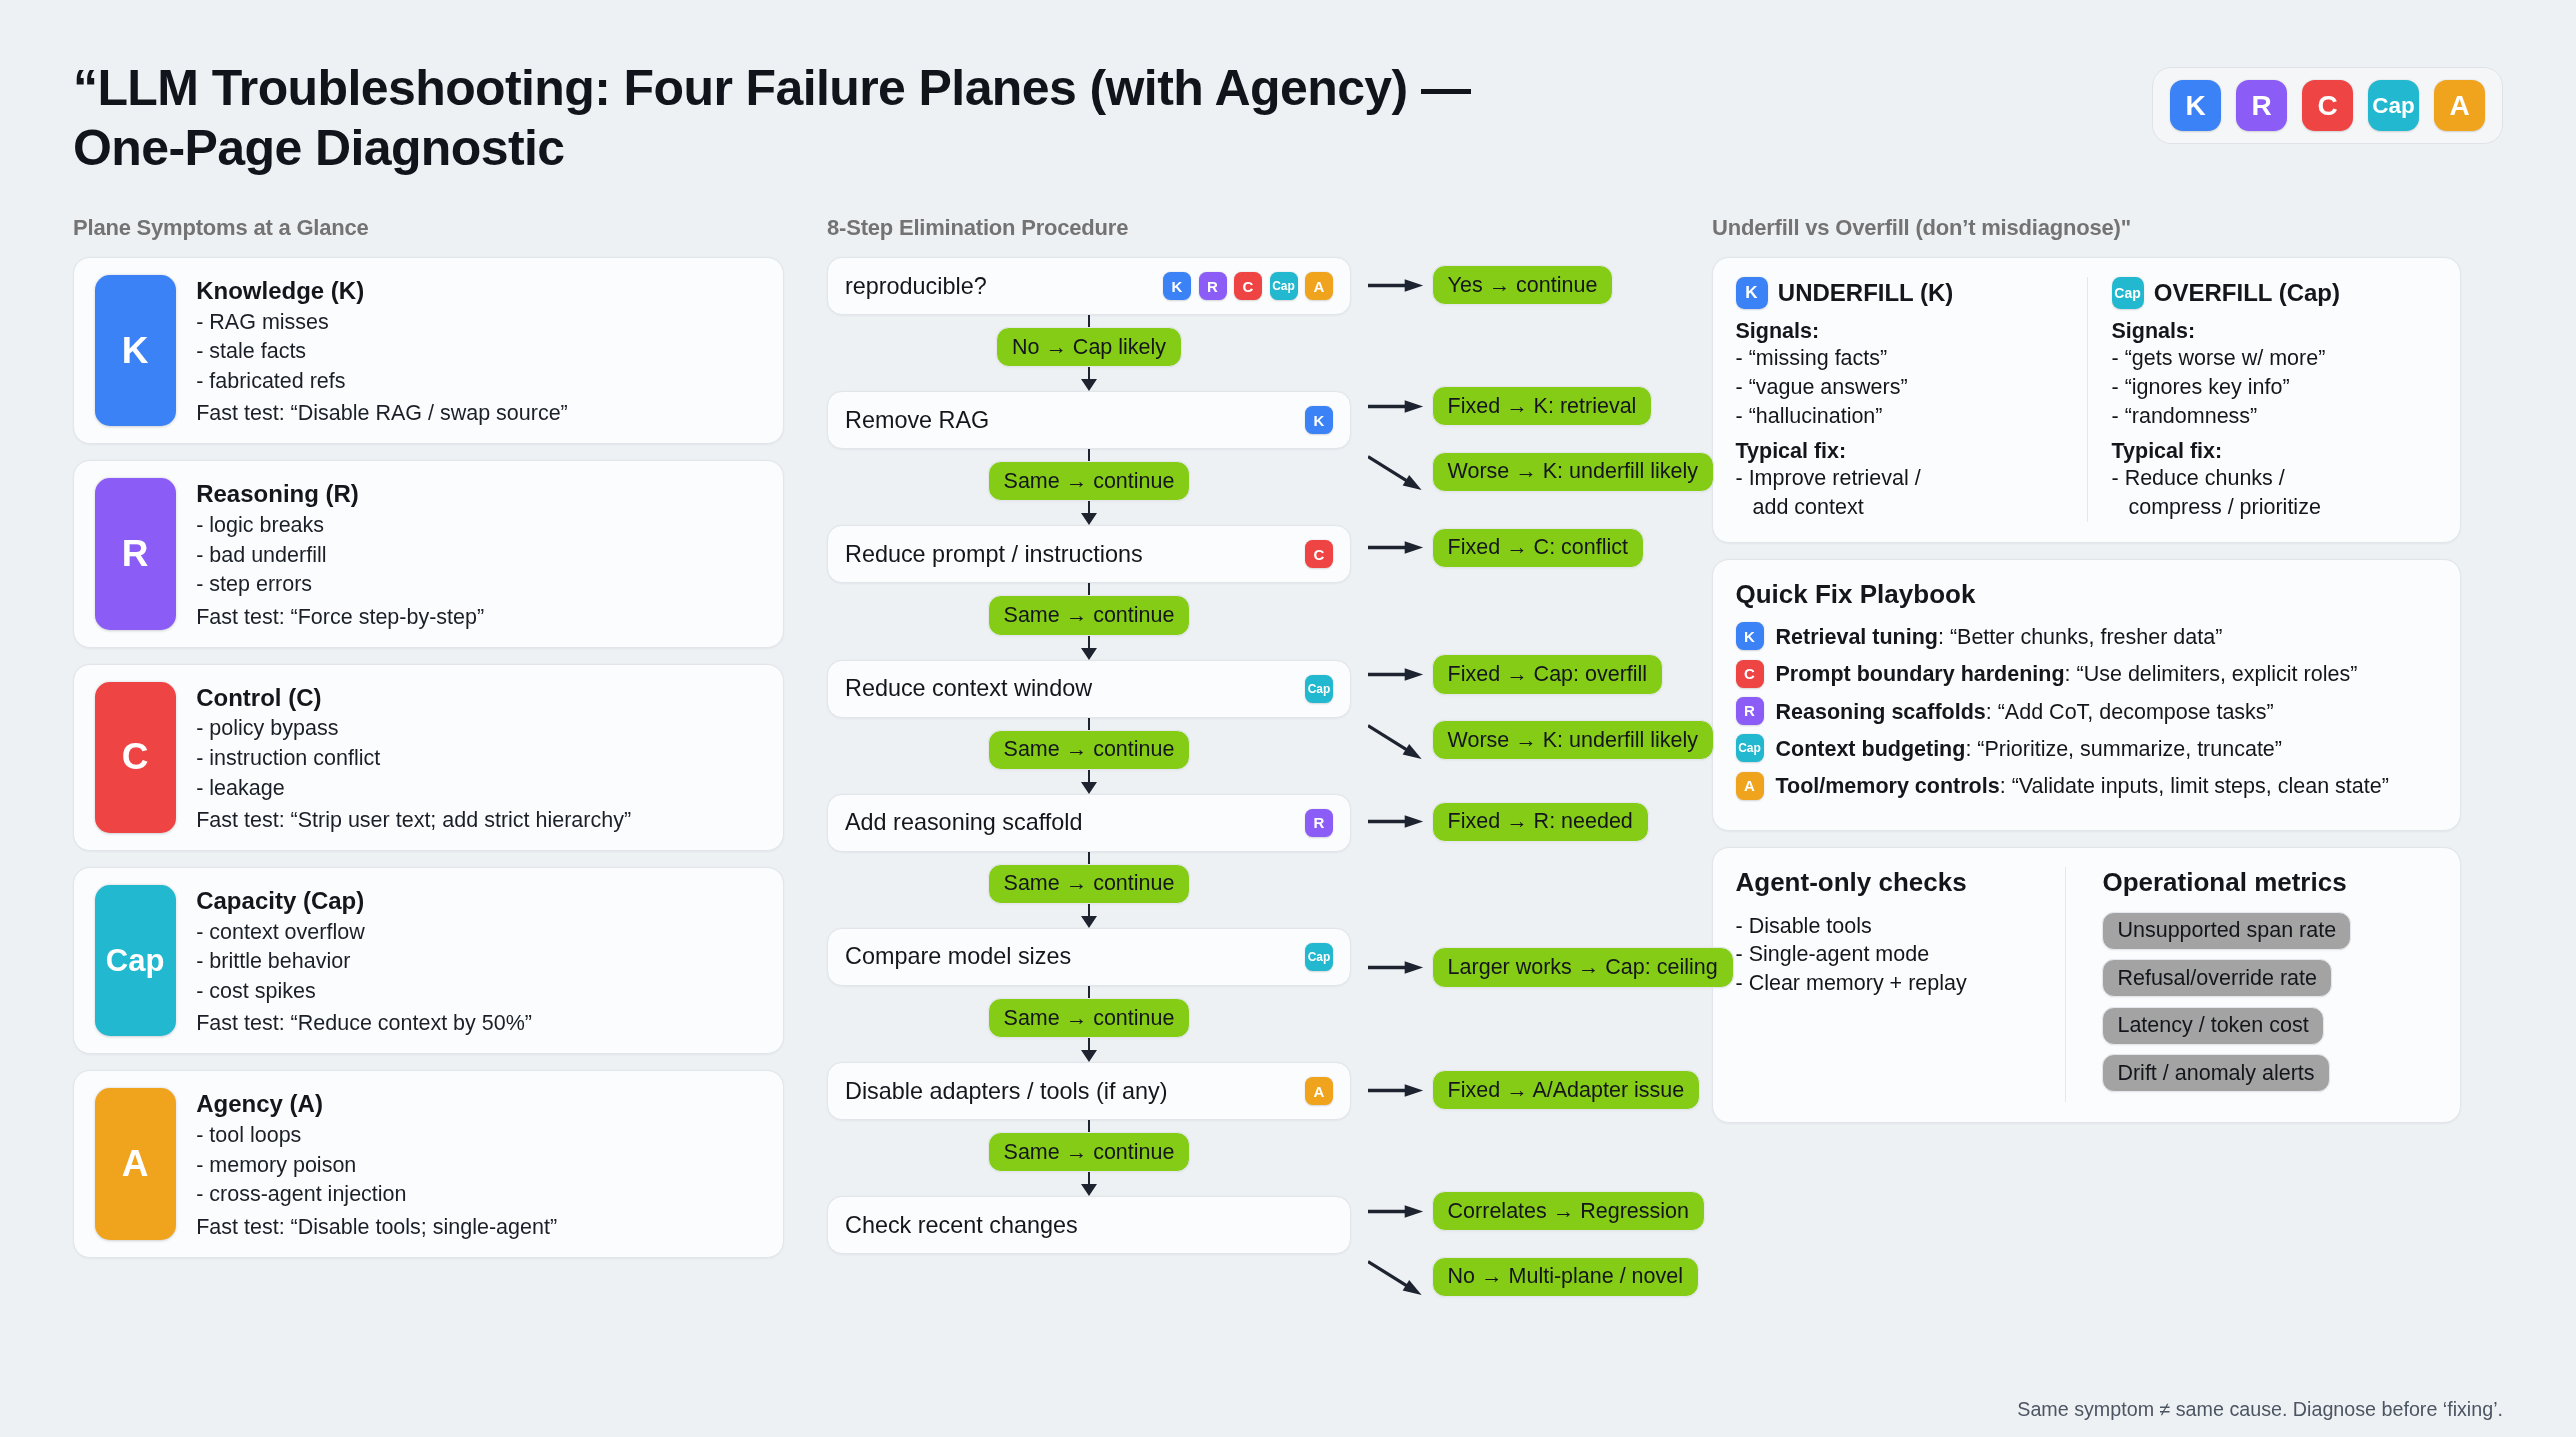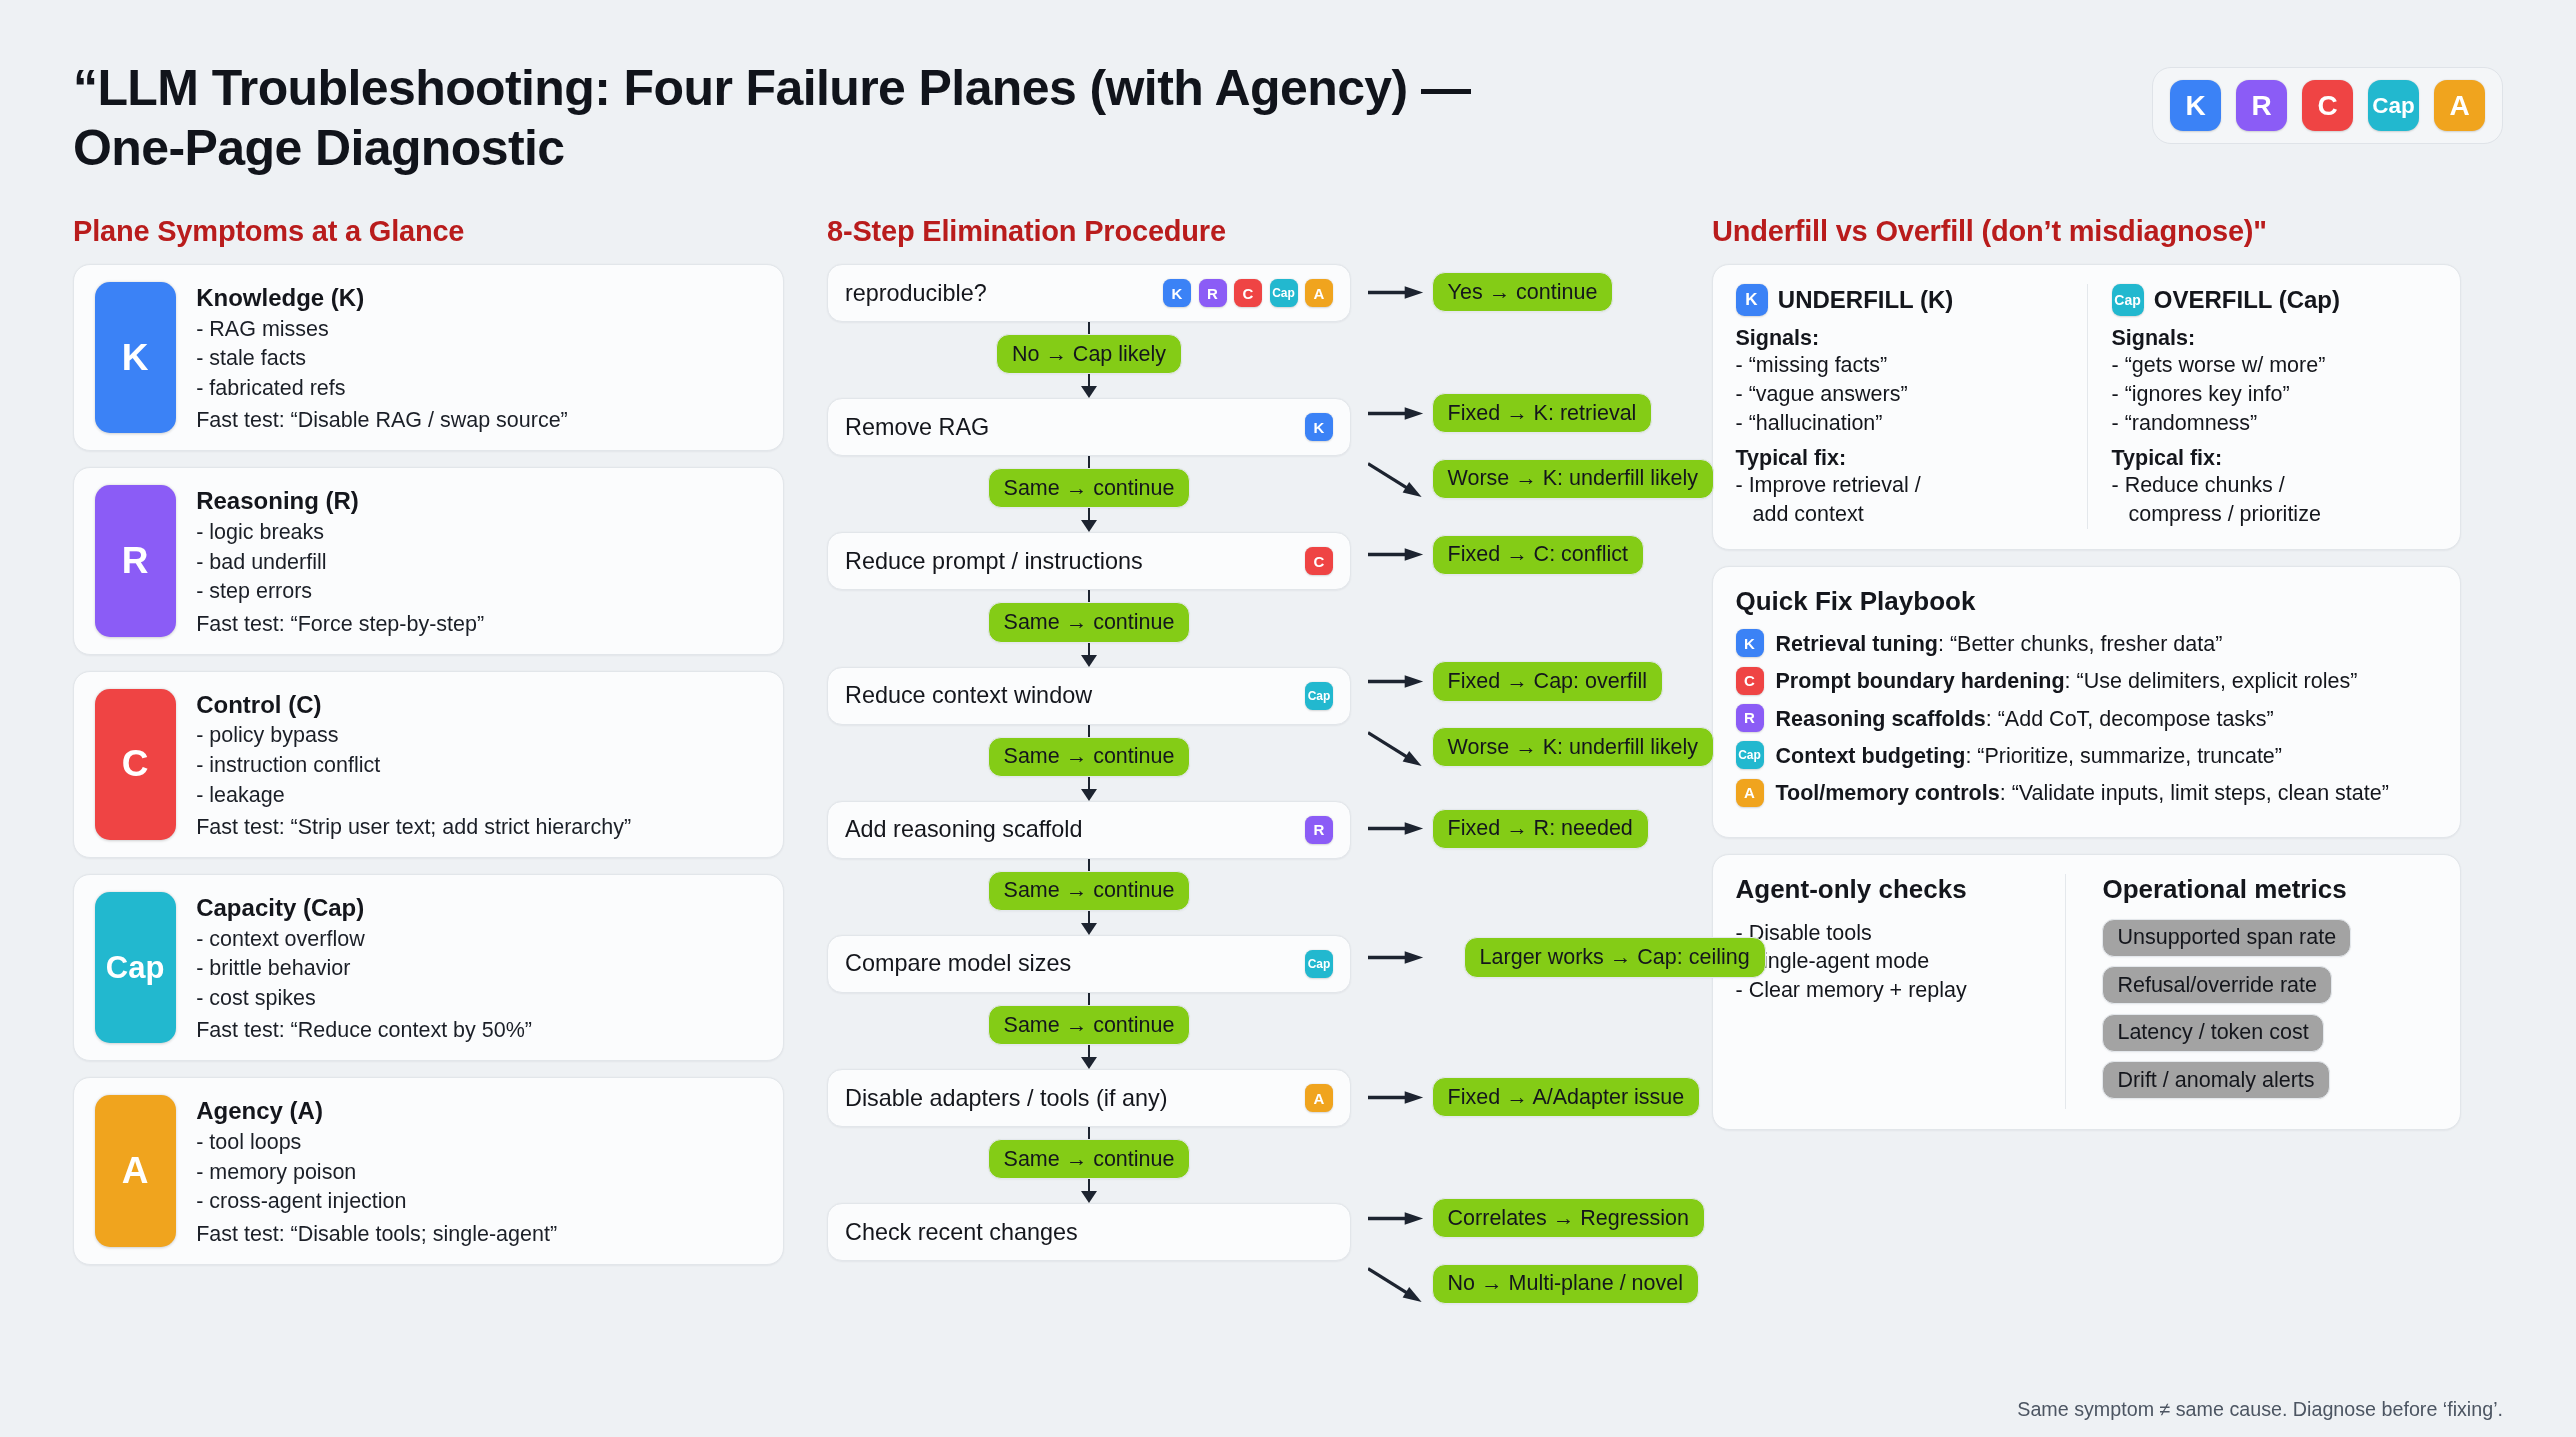--- a/index.html
+++ b/index.html
@@ -43,21 +43,21 @@
     box-shadow: 0 0.9px 2.8px rgba(0,0,0,.18);
   }
   .tile.cap { font-size: 31px; }
 
   
   .cols { display: flex; gap: 43px; margin-top: 37px; }
   .col-left  { width: 711px; flex: none; }
   .col-mid   { width: 842px; flex: none; }
   .col-right { width: 749px; flex: none; }
   .section-title {
-    font-size: 29px; font-weight: 700; margin-bottom: 16px; color: #b91c1c;
+    font-size: 22px; font-weight: 700; margin-bottom: 16px; color: #737373;
     letter-spacing: -0.2px;
   }
 
   
   .card {
     background: #fbfcfd; border: 1.9px solid #e2e6ea; border-radius: 17px;
     box-shadow: 0 0.9px 1.9px rgba(20,25,40,.05);
   }
 
   
@@ -338,21 +338,21 @@
             <div class="arrowdown"></div>
           </div>
           <div class="row">
             <div class="fnode">
               <div class="fnode-label">Compare model sizes</div>
               <div class="fnode-badges">
                 <span class="badge xs cap" style="background: rgb(34, 184, 207);">Cap</span>
               </div>
             </div>
             <div class="out-wrap">
-              <div class="out" style="top: 0; gap: 32px;">
+              <div class="out" style="top: 17px;">
                 <svg width="58" height="45" class="harrow" viewBox="0 0 62 48">
                   <line x1="0" y1="24" x2="48" y2="24" stroke="#1d2430" stroke-width="3.5"></line>
                   <polygon points="59,24 39.187420228983726,30.583193585143523 39.187420228983726,17.416806414856477" fill="#1d2430"></polygon>
                 </svg>
                 <div class="pill" style="margin-left: 5.6px;">Larger works → Cap: ceiling</div>
               </div>
             </div>
           </div>
           <div class="connector">
             <div class="vline"></div>

